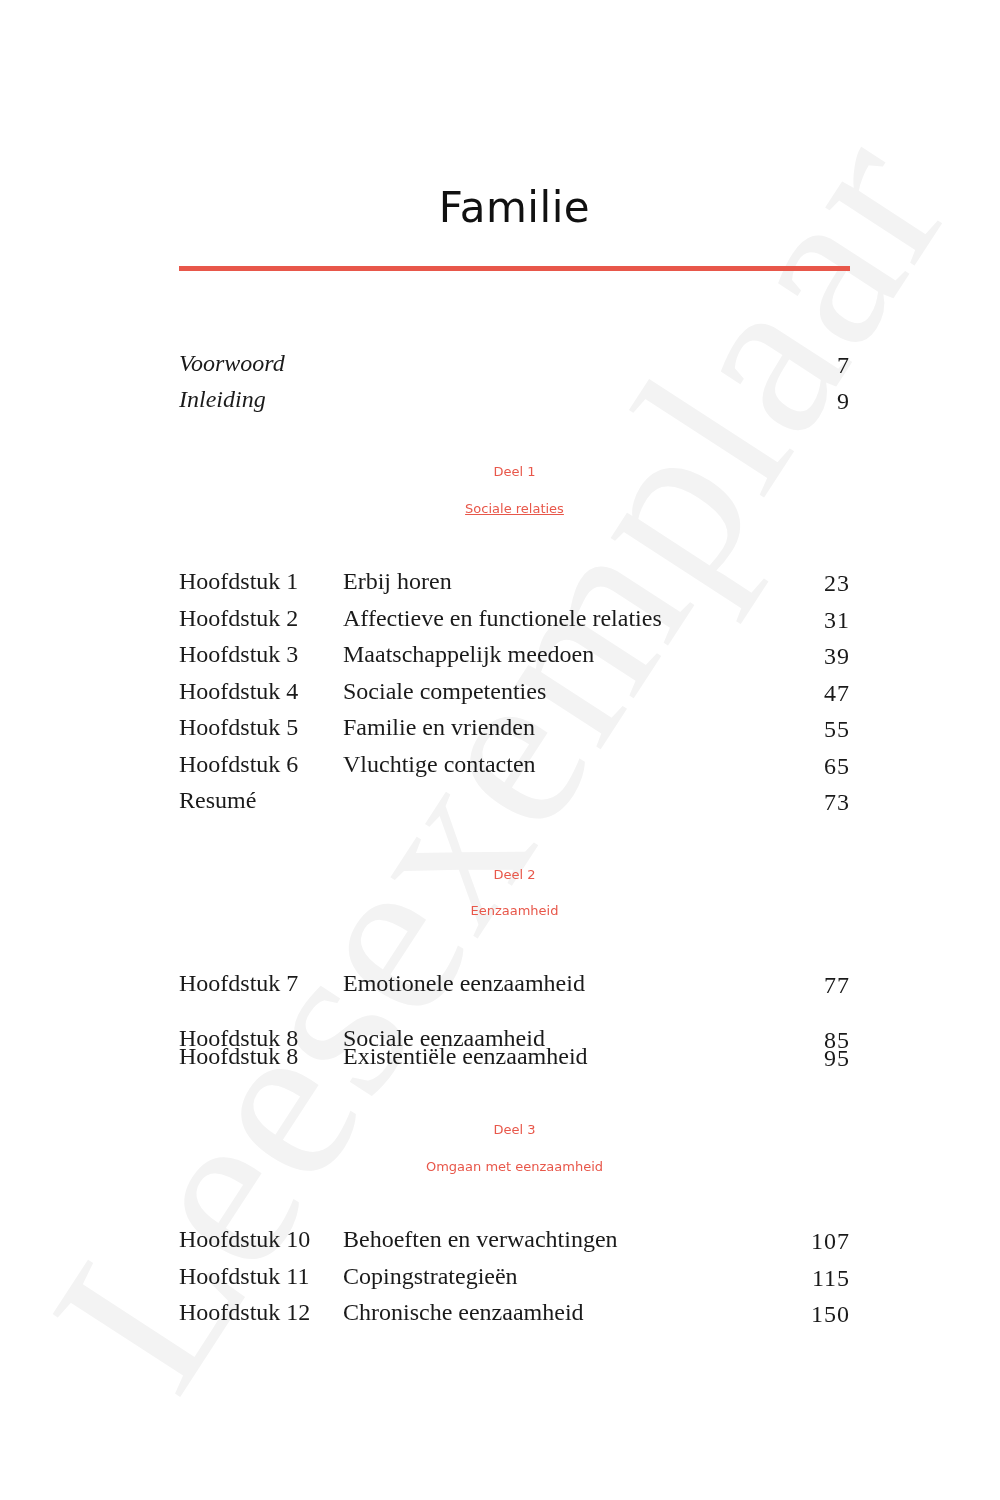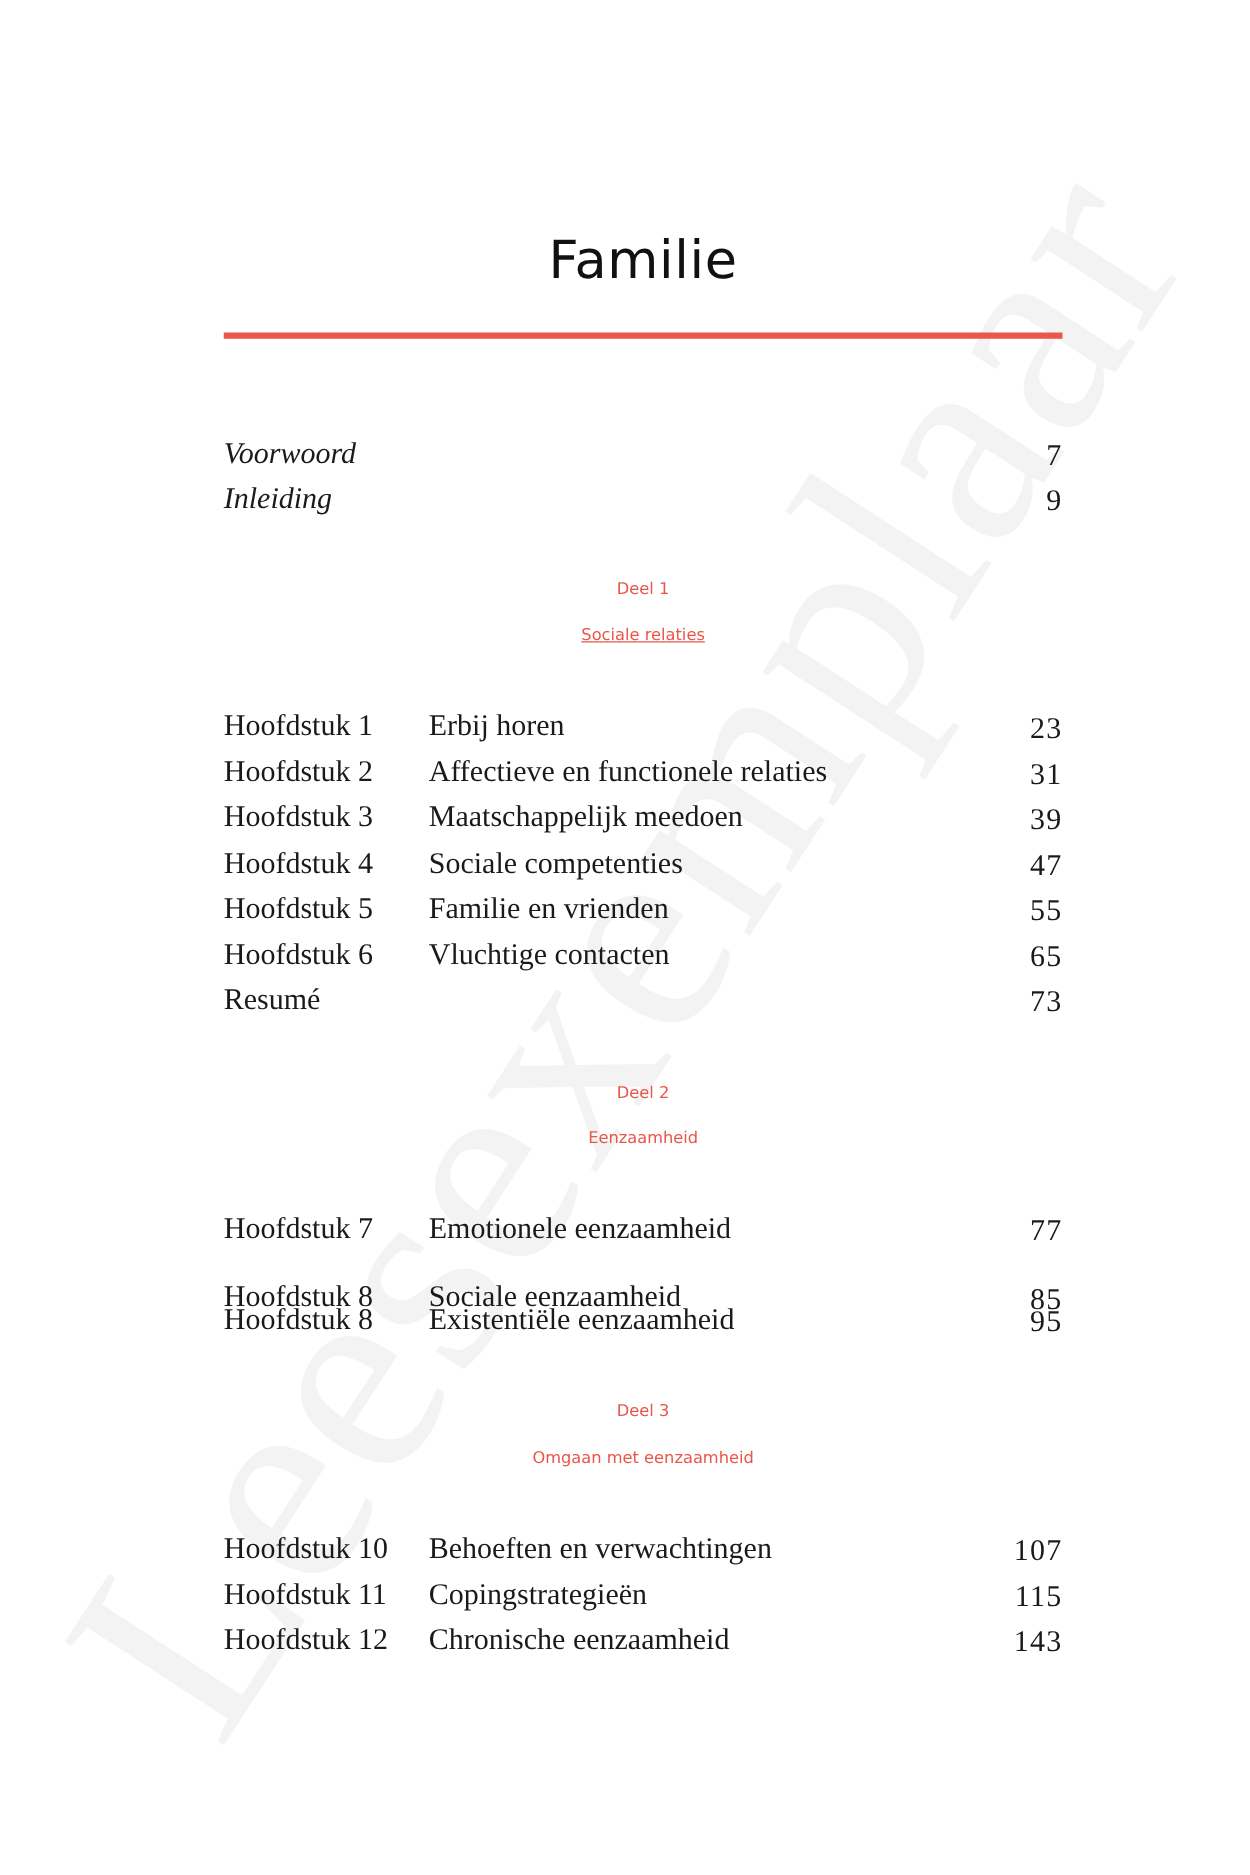--- a/index.html
+++ b/index.html
@@ -180,16 +180,16 @@
     <span class="page">107</span>
   </div>
   <div class="row" style="top:1258px;">
     <span class="label">Hoofdstuk 11</span>
     <span class="title">Copingstrategieën</span>
     <span class="page">115</span>
   </div>
   <div class="row" style="top:1294px;">
     <span class="label">Hoofdstuk 12</span>
     <span class="title">Chronische eenzaamheid</span>
-    <span class="page">143</span>
+    <span class="page">150</span>
   </div>
 
 </div>
 
 </body></html>

